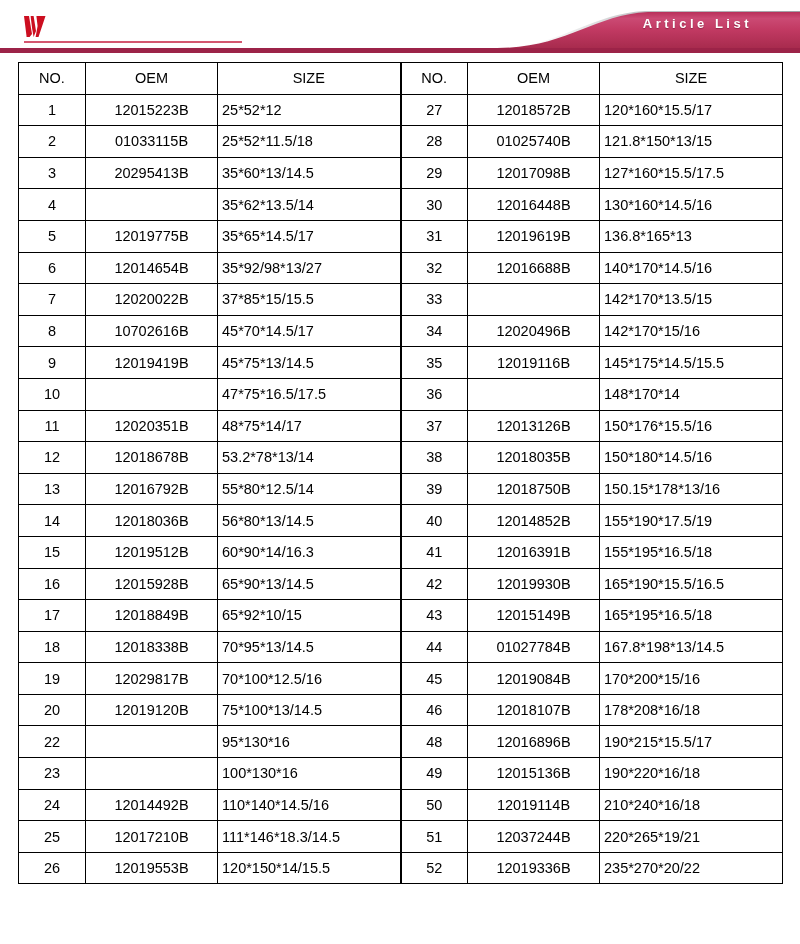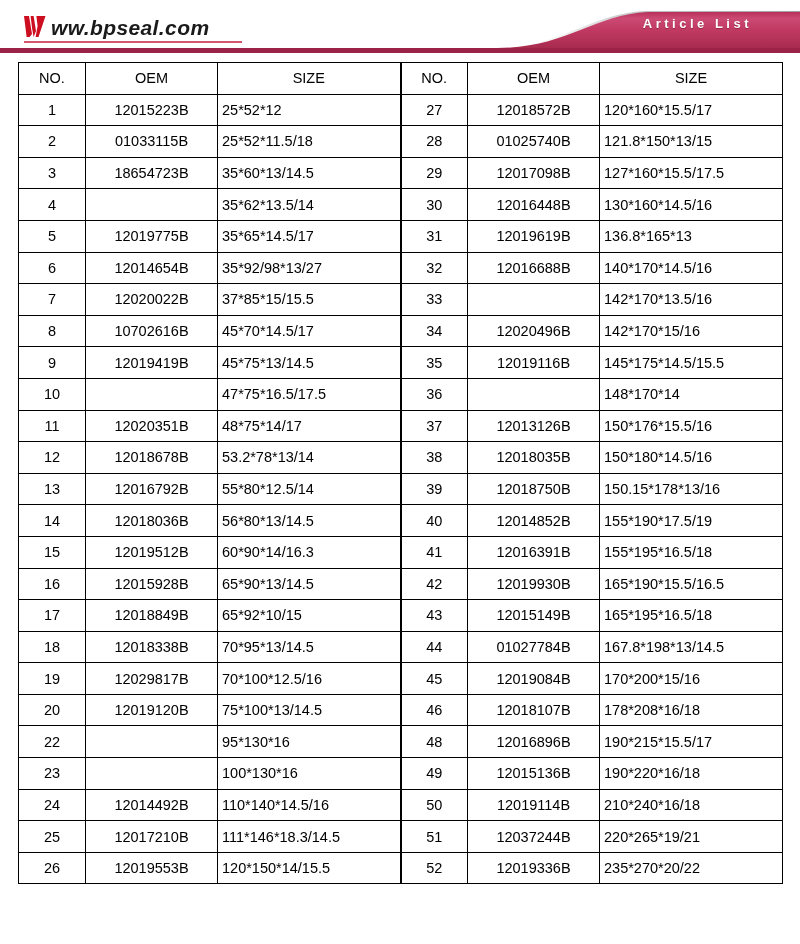--- a/index.html
+++ b/index.html
@@ -155,21 +155,20 @@
 
     <path d="M800,12 L648,12 C592,15 566,48 497,48 L800,48 Z" fill="url(#bg1)"></path>
   </svg>
 
   <div id="brand">
     <svg id="brand-mark" viewBox="0 0 26 23" xmlns="http://www.w3.org/2000/svg">
       <polygon points="0,1 5,1 8,19 5.6,22 2.6,22" fill="#cc0e20"></polygon>
       <polygon points="6.6,1 9.6,1 12,16 9.6,22 8.2,14" fill="#cc0e20"></polygon>
       <polygon points="12.4,1 21.5,1 14.5,22 11.6,22 13.6,11" fill="#cc0e20"></polygon>
     </svg>
-    <span id="brand-text">ww.bpseal.com</span>
   </div>
   <div id="brand-underline"></div>
 
   <div id="banner-title">Article List</div>
   <div id="header-rule"></div>
 </div>
 
 <div id="table-wrap">
   <table class="article-table">
     <thead>
@@ -194,21 +193,21 @@
         <tr>
           <td class="col-no">2</td>
           <td class="col-oem">01033115B</td>
           <td class="col-size">25*52*11.5/18</td>
           <td class="col-no col-gap">28</td>
           <td class="col-oem">01025740B</td>
           <td class="col-size">121.8*150*13/15</td>
         </tr>
         <tr>
           <td class="col-no">3</td>
-          <td class="col-oem">18654723B</td>
+          <td class="col-oem">20295413B</td>
           <td class="col-size">35*60*13/14.5</td>
           <td class="col-no col-gap">29</td>
           <td class="col-oem">12017098B</td>
           <td class="col-size">127*160*15.5/17.5</td>
         </tr>
         <tr>
           <td class="col-no">4</td>
           <td class="col-oem"></td>
           <td class="col-size">35*62*13.5/14</td>
           <td class="col-no col-gap">30</td>
@@ -230,21 +229,21 @@
           <td class="col-no col-gap">32</td>
           <td class="col-oem">12016688B</td>
           <td class="col-size">140*170*14.5/16</td>
         </tr>
         <tr>
           <td class="col-no">7</td>
           <td class="col-oem">12020022B</td>
           <td class="col-size">37*85*15/15.5</td>
           <td class="col-no col-gap">33</td>
           <td class="col-oem"></td>
-          <td class="col-size">142*170*13.5/16</td>
+          <td class="col-size">142*170*13.5/15</td>
         </tr>
         <tr>
           <td class="col-no">8</td>
           <td class="col-oem">10702616B</td>
           <td class="col-size">45*70*14.5/17</td>
           <td class="col-no col-gap">34</td>
           <td class="col-oem">12020496B</td>
           <td class="col-size">142*170*15/16</td>
         </tr>
         <tr>

